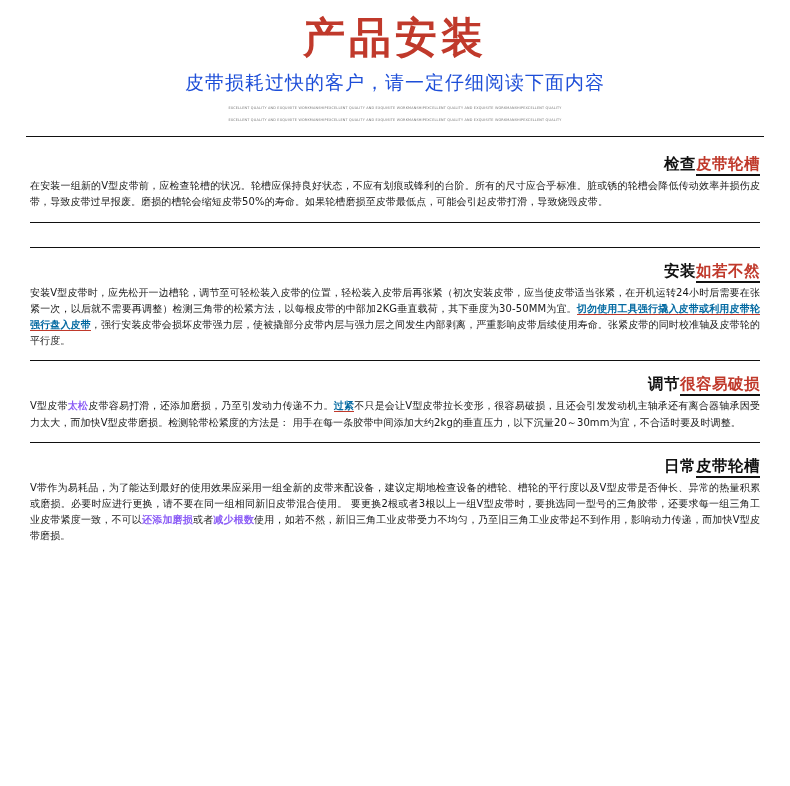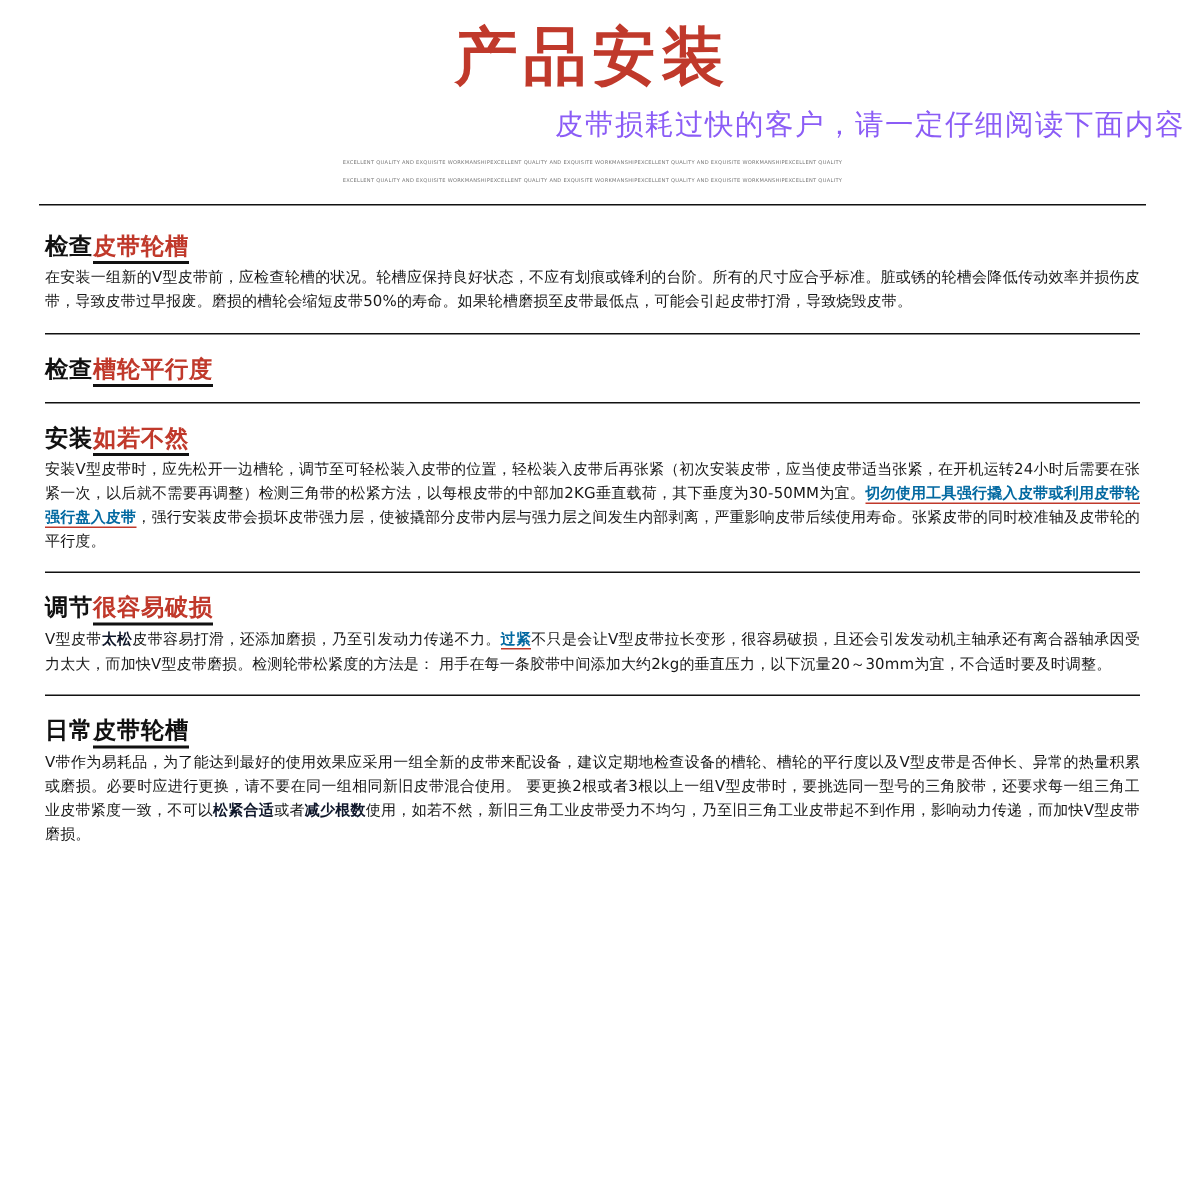--- a/index.html
+++ b/index.html
@@ -28,25 +28,24 @@
     font-size: 42px;
     font-weight: bold;
     color: #c0392b;
     letter-spacing: 4px;
     line-height: 1.15;
     margin: 0;
     padding: 0 0 6px 0;
   }
   .subtitle {
     font-size: 19px;
-    color: #8b5cf6;
+    color: #1d4ed8;
     letter-spacing: 1px;
     margin: 0;
     padding: 2px 0 10px 0;
-    text-align: right;
   }
   .micro-strip {
     font-size: 3.4px;
     color: #777;
     text-align: center;
     line-height: 1.5;
     letter-spacing: 0.2px;
     padding: 0 50px;
     overflow: hidden;
     height: 12px;
@@ -62,20 +61,21 @@
   }
   .section {
     padding-top: 13px;
   }
   .section-title {
     font-size: 15.5px;
     font-weight: bold;
     color: #111;
     letter-spacing: 0.5px;
     margin: 0 0 3px 0;
+    text-align: right;
   }
   .section-title .hl {
     color: #c0392b;
   }
   .section-title .uline {
     border-bottom: 2px solid #111;
     padding-bottom: 1px;
   }
   .body-text {
     font-size: 10px;
@@ -84,21 +84,21 @@
     text-align: justify;
     margin: 0;
     letter-spacing: 0.1px;
   }
   .sect-divider {
     height: 1px;
     background: #111;
     margin-top: 11px;
   }
   .em-red {
-    color: #0f172a;
+    color: #8b5cf6;
     font-weight: bold;
   }
   .em-red-u {
     color: #0369a1;
     font-weight: bold;
     border-bottom: 1.5px solid #c0392b;
   }
 </style>
 </head>
 <body>
@@ -119,23 +119,20 @@
       <div class="section-title">
         <span>检查</span><span class="hl uline">皮带轮槽</span>
       </div>
       <p class="body-text">
         <span>在安装一组新的V型皮带前，应检查轮槽的状况。轮槽应保持良好状态，不应有划痕或锋利的台阶。所有的尺寸应合乎标准。脏或锈的轮槽会降低传动效率并损伤皮带，导致皮带过早报废。磨损的槽轮会缩短皮带50%的寿命。如果轮槽磨损至皮带最低点，可能会引起皮带打滑，导致烧毁皮带。</span>
       </p>
       <div class="sect-divider"></div>
     </div>
 
     <div class="section">
-      <div class="section-title">
-        <span>检查</span><span class="hl uline">槽轮平行度</span>
-      </div>
       <div class="sect-divider"></div>
     </div>
 
     <div class="section">
       <div class="section-title">
         <span>安装</span><span class="hl uline">如若不然</span>
       </div>
       <p class="body-text">
         <span>安装V型皮带时，应先松开一边槽轮，调节至可轻松装入皮带的位置，轻松装入皮带后再张紧（初次安装皮带，应当使皮带适当张紧，在开机运转24小时后需要在张紧一次，以后就不需要再调整）检测三角带的松紧方法，以每根皮带的中部加2KG垂直载荷，其下垂度为30-50MM为宜。</span><span class="em-red-u">切勿使用工具强行撬入皮带或利用皮带轮强行盘入皮带</span><span>，强行安装皮带会损坏皮带强力层，使被撬部分皮带内层与强力层之间发生内部剥离，严重影响皮带后续使用寿命。张紧皮带的同时校准轴及皮带轮的平行度。</span>
       </p>
@@ -150,18 +147,18 @@
         <span>V型皮带</span><span class="em-red">太松</span><span>皮带容易打滑，还添加磨损，乃至引发动力传递不力。</span><span class="em-red-u">过紧</span><span>不只是会让V型皮带拉长变形，很容易破损，且还会引发发动机主轴承还有离合器轴承因受力太大，而加快V型皮带磨损。检测轮带松紧度的方法是： 用手在每一条胶带中间添加大约2kg的垂直压力，以下沉量20～30mm为宜，不合适时要及时调整。</span>
       </p>
       <div class="sect-divider"></div>
     </div>
 
     <div class="section">
       <div class="section-title">
         <span>日常</span><span class="uline">皮带轮槽</span>
       </div>
       <p class="body-text">
-        <span>V带作为易耗品，为了能达到最好的使用效果应采用一组全新的皮带来配设备，建议定期地检查设备的槽轮、槽轮的平行度以及V型皮带是否伸长、异常的热量积累或磨损。必要时应进行更换，请不要在同一组相同新旧皮带混合使用。 要更换2根或者3根以上一组V型皮带时，要挑选同一型号的三角胶带，还要求每一组三角工业皮带紧度一致，不可以</span><span class="em-red">松紧合适</span><span>或者</span><span class="em-red">减少根数</span><span>使用，如若不然，新旧三角工业皮带受力不均匀，乃至旧三角工业皮带起不到作用，影响动力传递，而加快V型皮带磨损。</span>
+        <span>V带作为易耗品，为了能达到最好的使用效果应采用一组全新的皮带来配设备，建议定期地检查设备的槽轮、槽轮的平行度以及V型皮带是否伸长、异常的热量积累或磨损。必要时应进行更换，请不要在同一组相同新旧皮带混合使用。 要更换2根或者3根以上一组V型皮带时，要挑选同一型号的三角胶带，还要求每一组三角工业皮带紧度一致，不可以</span><span class="em-red">还添加磨损</span><span>或者</span><span class="em-red">减少根数</span><span>使用，如若不然，新旧三角工业皮带受力不均匀，乃至旧三角工业皮带起不到作用，影响动力传递，而加快V型皮带磨损。</span>
       </p>
     </div>
 
   </div>
 </div>
 
 </body></html>

